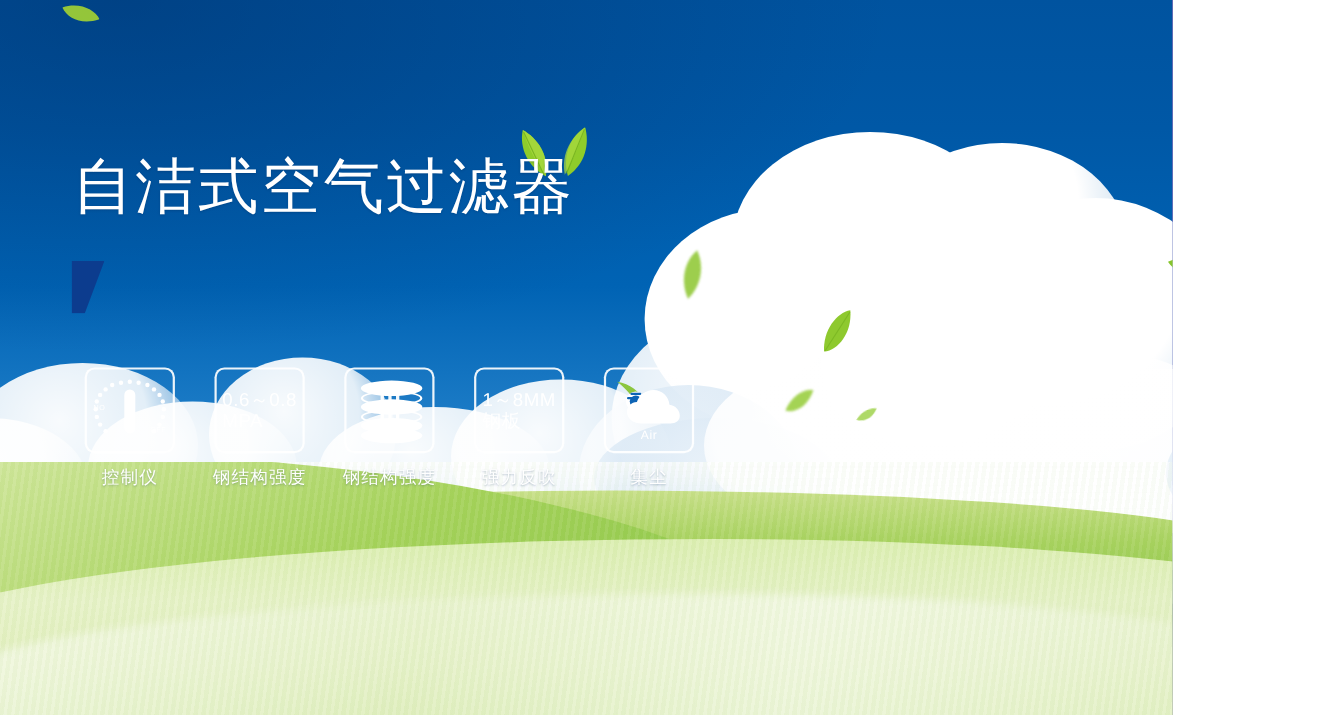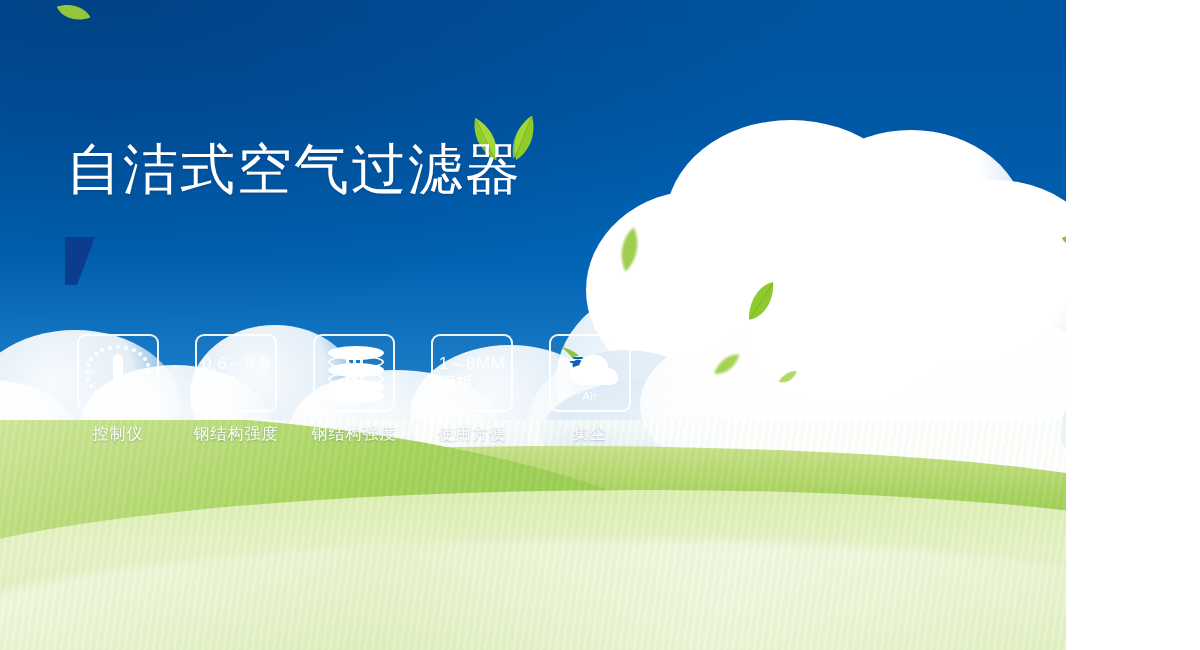--- a/index.html
+++ b/index.html
@@ -366,21 +366,21 @@
         <div class="feature-label">钢结构强度</div>
       </div>
 
       <div class="feature">
         <div class="feature-box">
           <div class="feature-text">
             <span>1～8MM</span>
             <span class="l2">钢板</span>
           </div>
         </div>
-        <div class="feature-label">使用方便</div>
+        <div class="feature-label">强力反吹</div>
       </div>
 
       <div class="feature">
         <div class="feature-box">
           <div class="airicon">
             <svg width="62" height="46" viewBox="0 0 62 46">
               <path d="M2 2 C14 4 22 11 27 19 L20 24 C16 15 10 8 2 2 Z" fill="#8cc63f"></path>
               <circle cx="19" cy="20" r="9" fill="#fff"></circle>
               <circle cx="19" cy="20" r="5.5" fill="#0d64b5"></circle>
               <path d="M15 13 L23 13 M12 17 L15 17 M24 27 L28 27" stroke="#0d64b5" stroke-width="2" stroke-linecap="round"></path>

